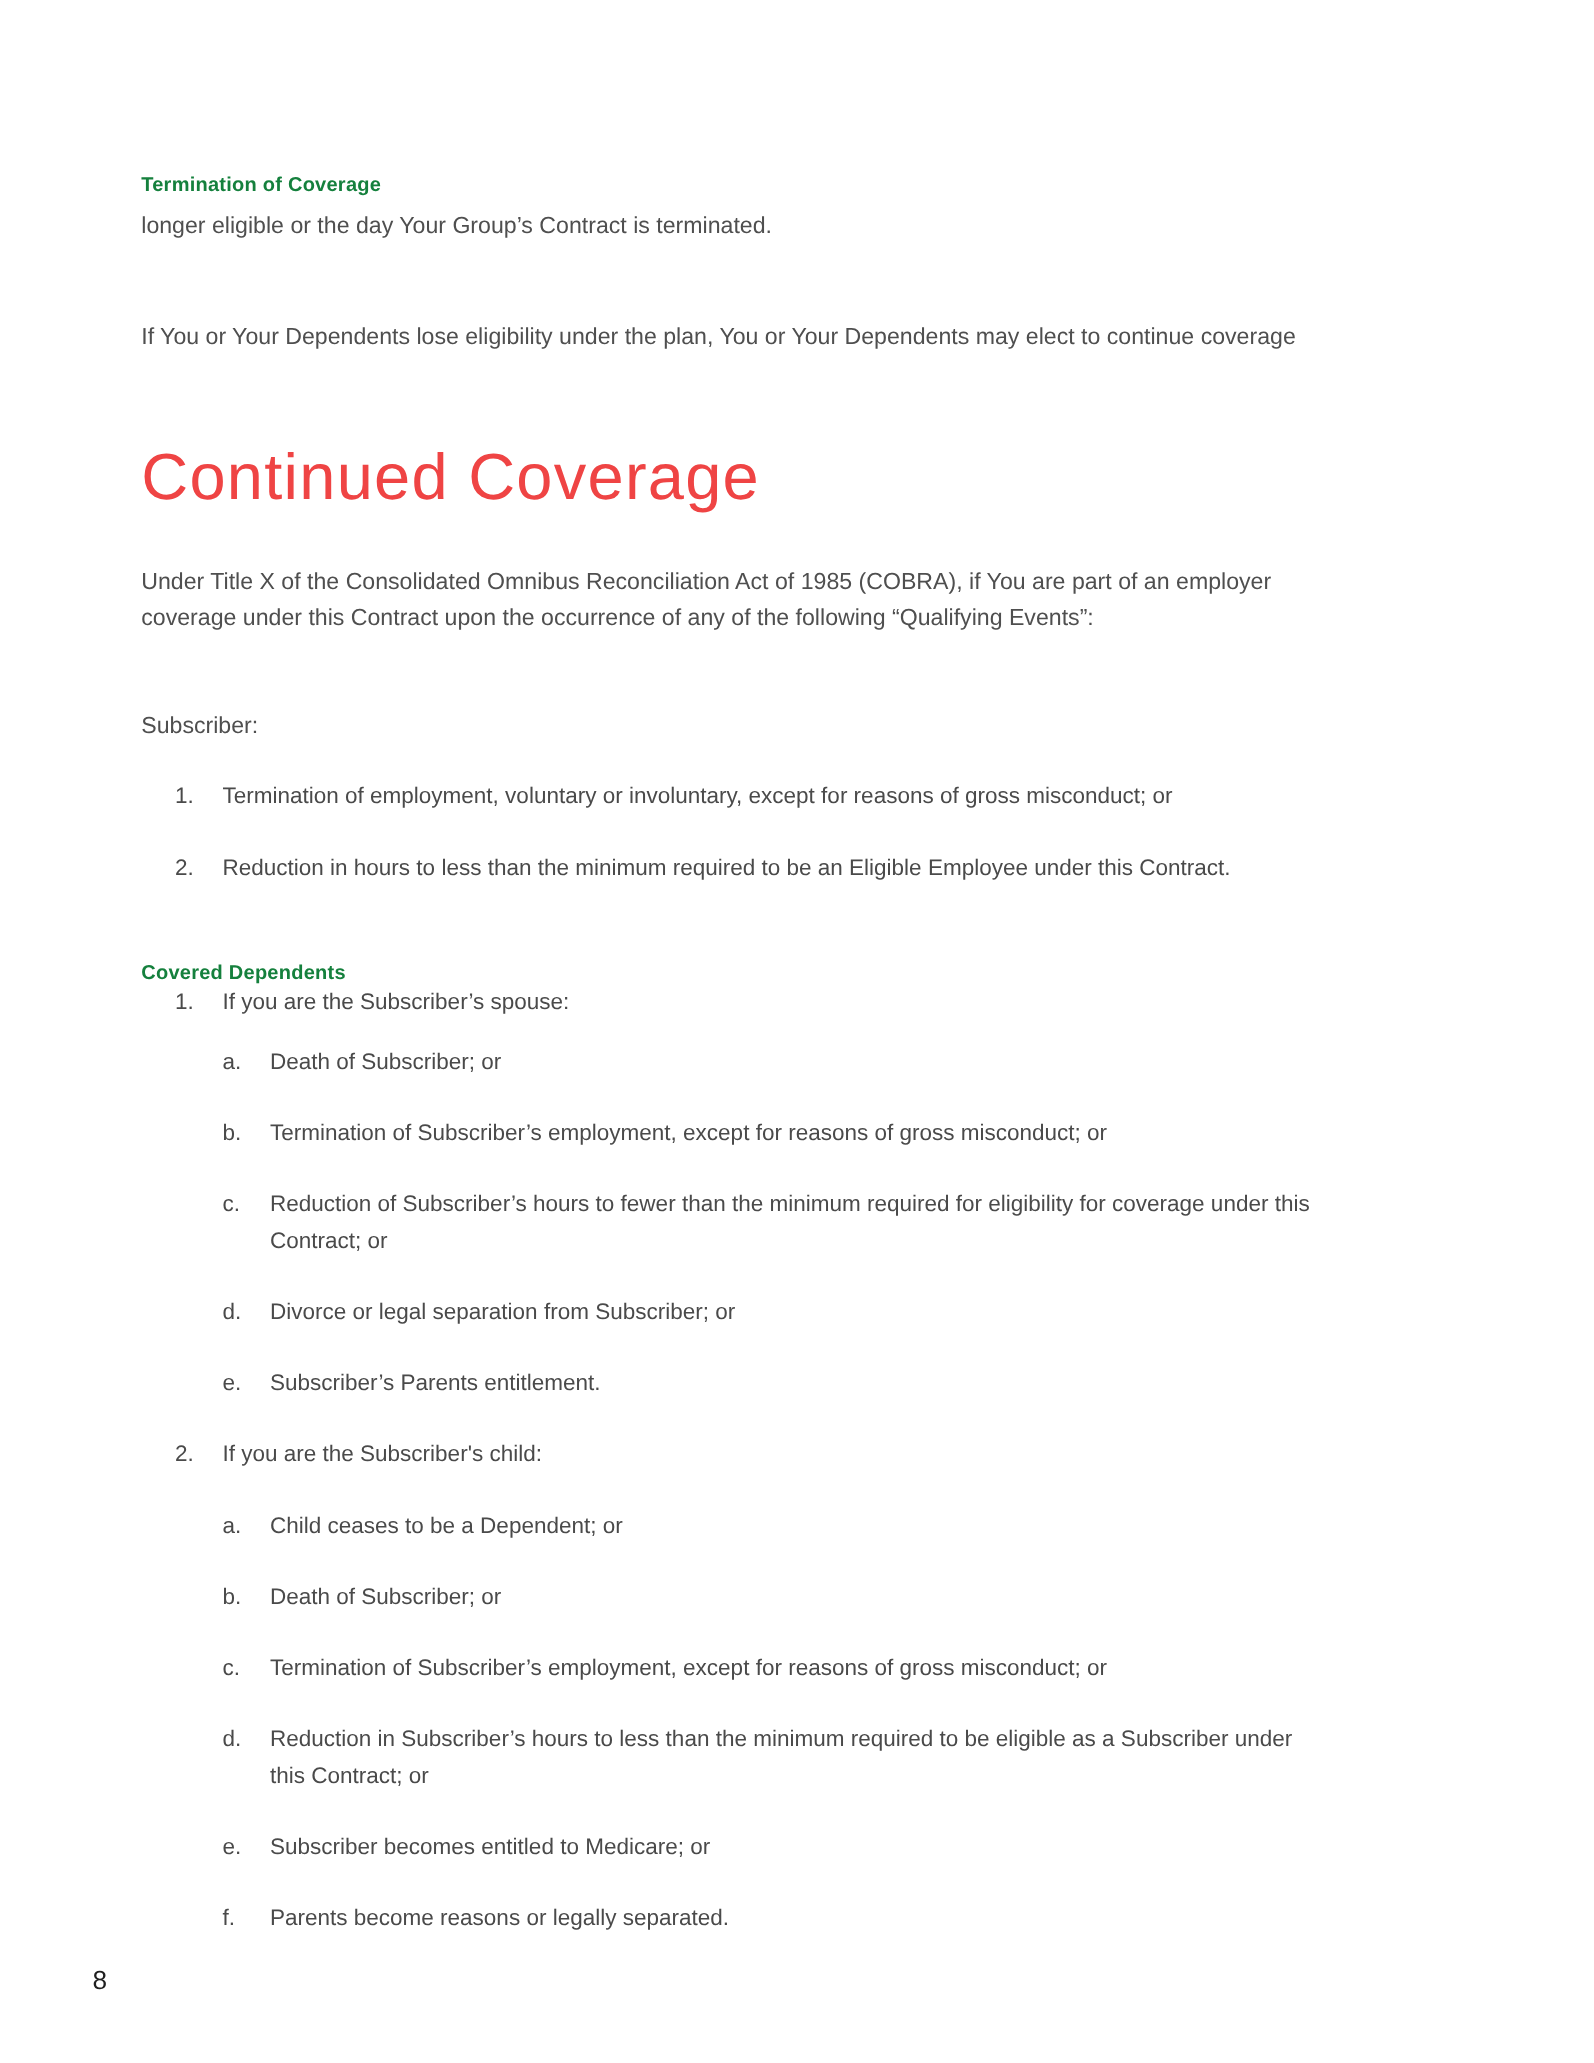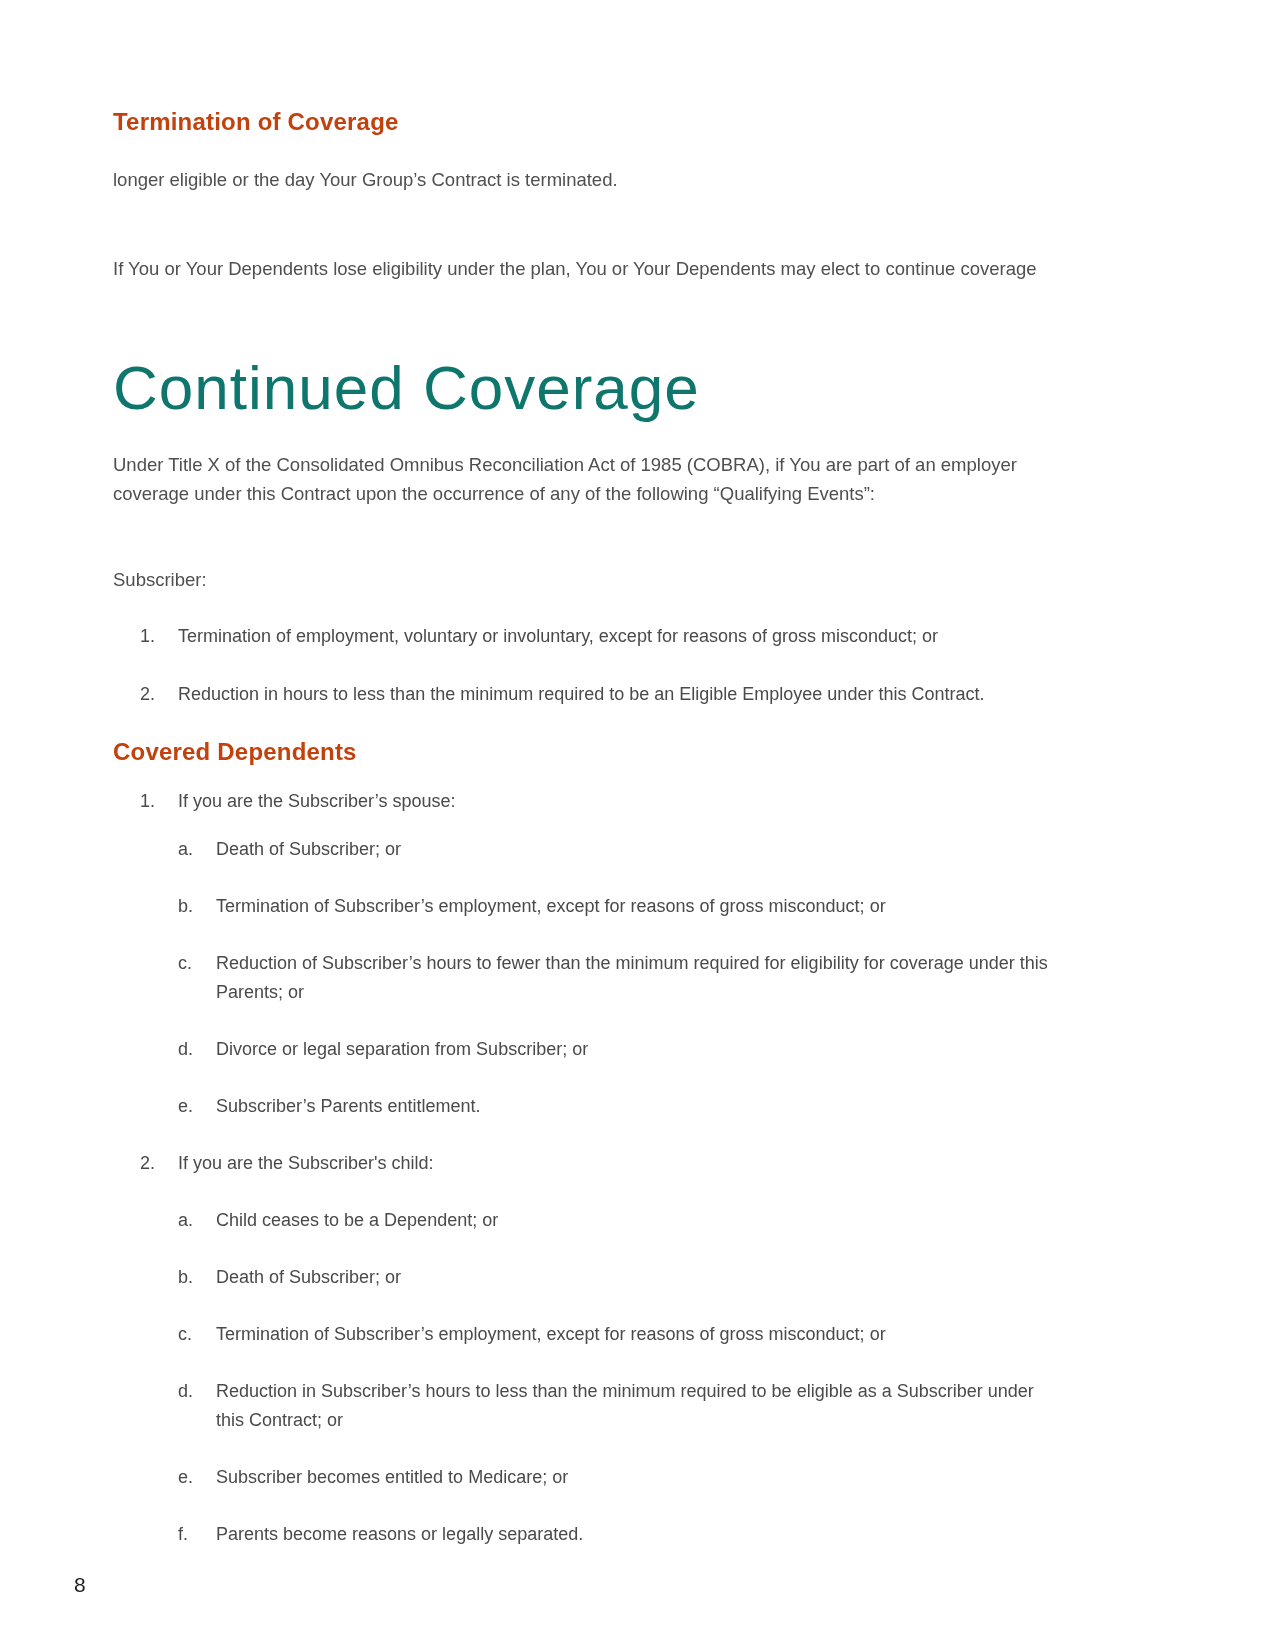--- a/index.html
+++ b/index.html
@@ -1,22 +1,22 @@
 <!DOCTYPE html>
 <html><head>
   <meta charset="utf-8">
   <style>
     html, body { margin: 0; padding: 0; background: #ffffff; }
     body { width: 1275px; height: 1650px; position: relative; overflow: hidden;
       font-family: "Liberation Sans", sans-serif; color: #4a4a4a; }
     .page { position: absolute; left: 113px; top: 0; width: 1050px; }
     .abs { position: absolute; margin: 0; }
-    .h3 { font-weight: bold; font-size: 24px; color: #c2410c; letter-spacing: 0.2px; }
+    .h3 { font-weight: bold; font-size: 16px; color: #15803d; letter-spacing: 0.2px; margin-top: 32px; }
     .p { font-size: 18.5px; line-height: 29px; color: #4f4f4f; font-weight: normal; }
-    .h1 { font-size: 62px; font-weight: normal; color: #0f766e; letter-spacing: 1px; }
+    .h1 { font-size: 52px; font-weight: normal; color: #ef4444; letter-spacing: 1px; }
     .li { position: absolute; font-size: 18px; line-height: 29px; color: #4a4a4a; }
     .num { position: absolute; width: 30px; }
     .txt { position: absolute; }
     .pageno { position: absolute; left: 74px; top: 1573px; font-size: 21px; color: #1f1f1f; }
   </style>
 </head>
 <body>
 
 <div class="page">
   <h3 class="abs h3" style="top:108px">Termination of Coverage</h3>
@@ -56,21 +56,21 @@
     <span class="txt" style="left:38px;white-space:nowrap">Death of Subscriber; or</span>
   </div>
   <div class="li" style="top:892px;left:65px">
     <span class="num">b.</span>
     <span class="txt" style="left:38px;white-space:nowrap">Termination of Subscriber’s employment, except for reasons of gross misconduct; or</span>
   </div>
   <div class="li" style="top:949px;left:65px">
     <span class="num">c.</span>
     <div class="txt" style="left:38px;white-space:nowrap">
       <div>Reduction of Subscriber’s hours to fewer than the minimum required for eligibility for coverage under this</div>
-      <div>Parents; or</div>
+      <div>Contract; or</div>
     </div>
   </div>
   <div class="li" style="top:1035px;left:65px">
     <span class="num">d.</span>
     <span class="txt" style="left:38px;white-space:nowrap">Divorce or legal separation from Subscriber; or</span>
   </div>
   <div class="li" style="top:1092px;left:65px">
     <span class="num">e.</span>
     <span class="txt" style="left:38px;white-space:nowrap">Subscriber’s Parents entitlement.</span>
   </div>

